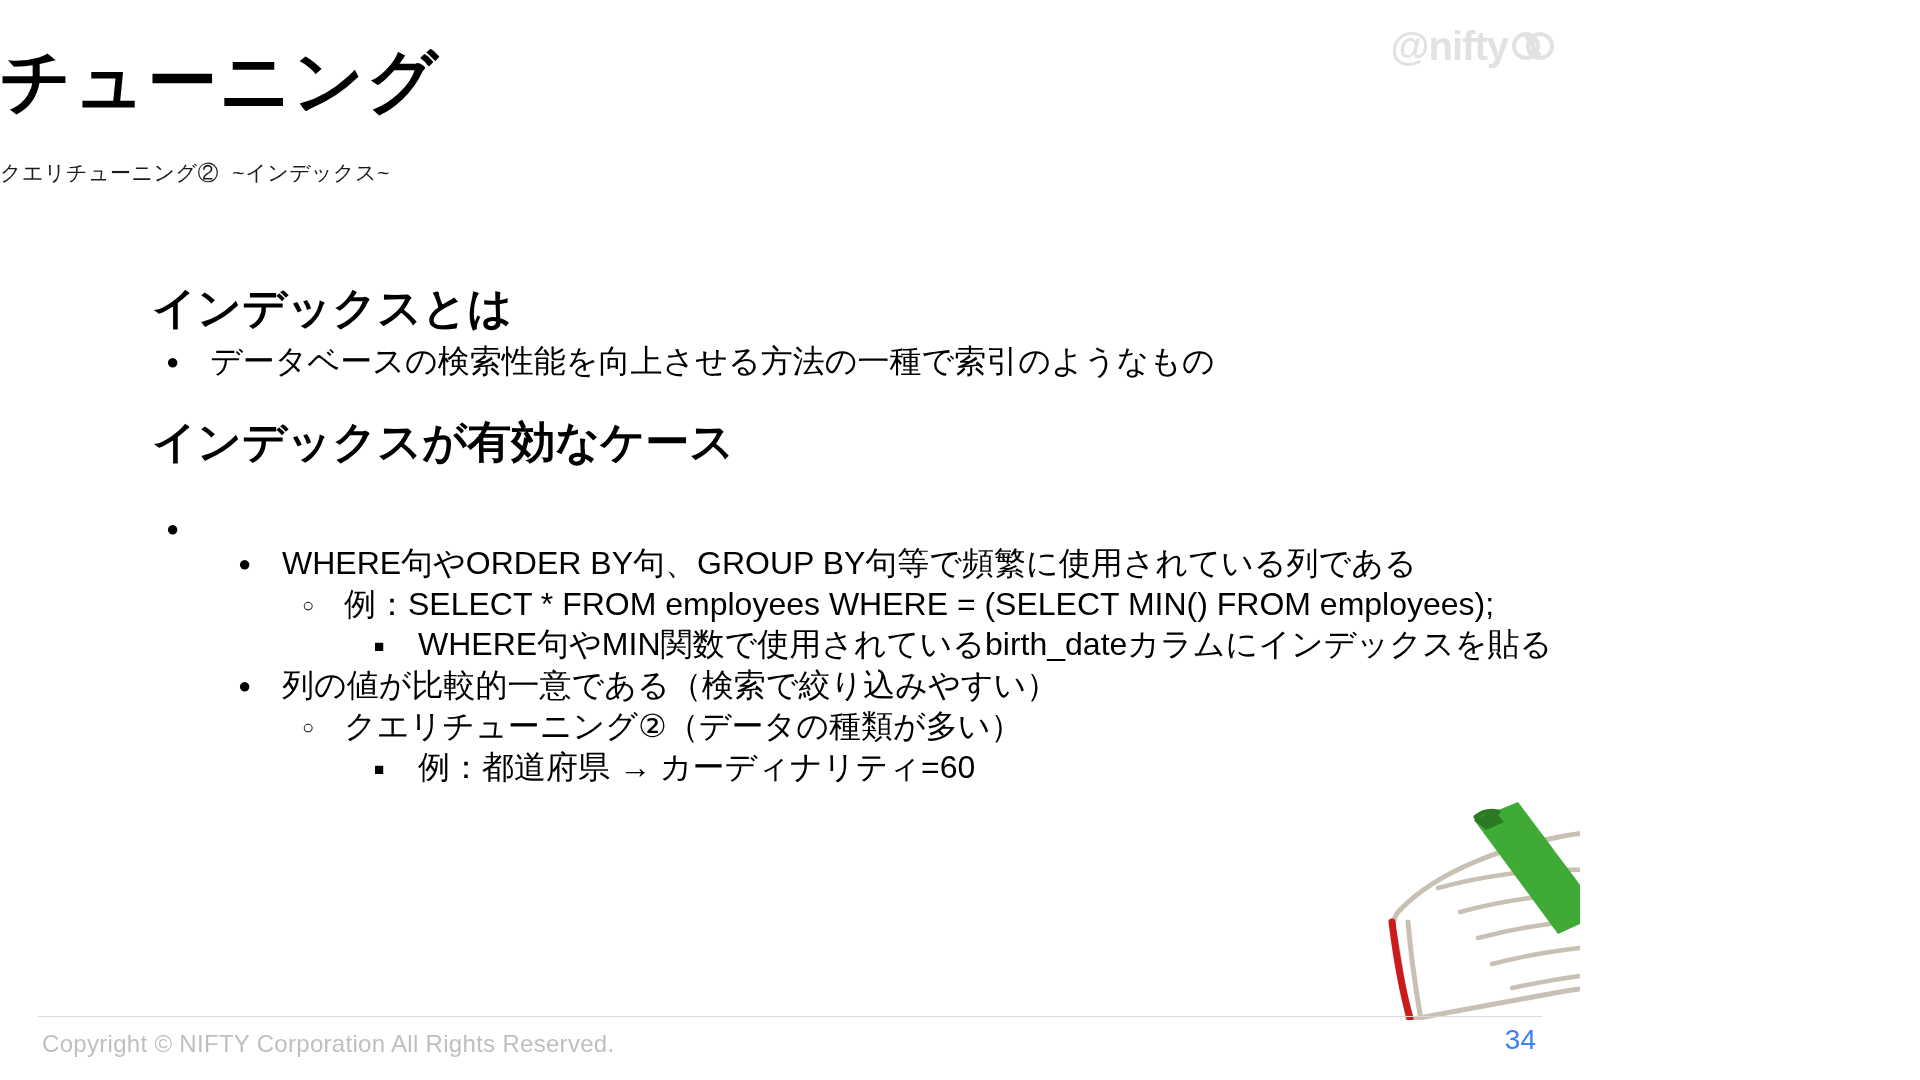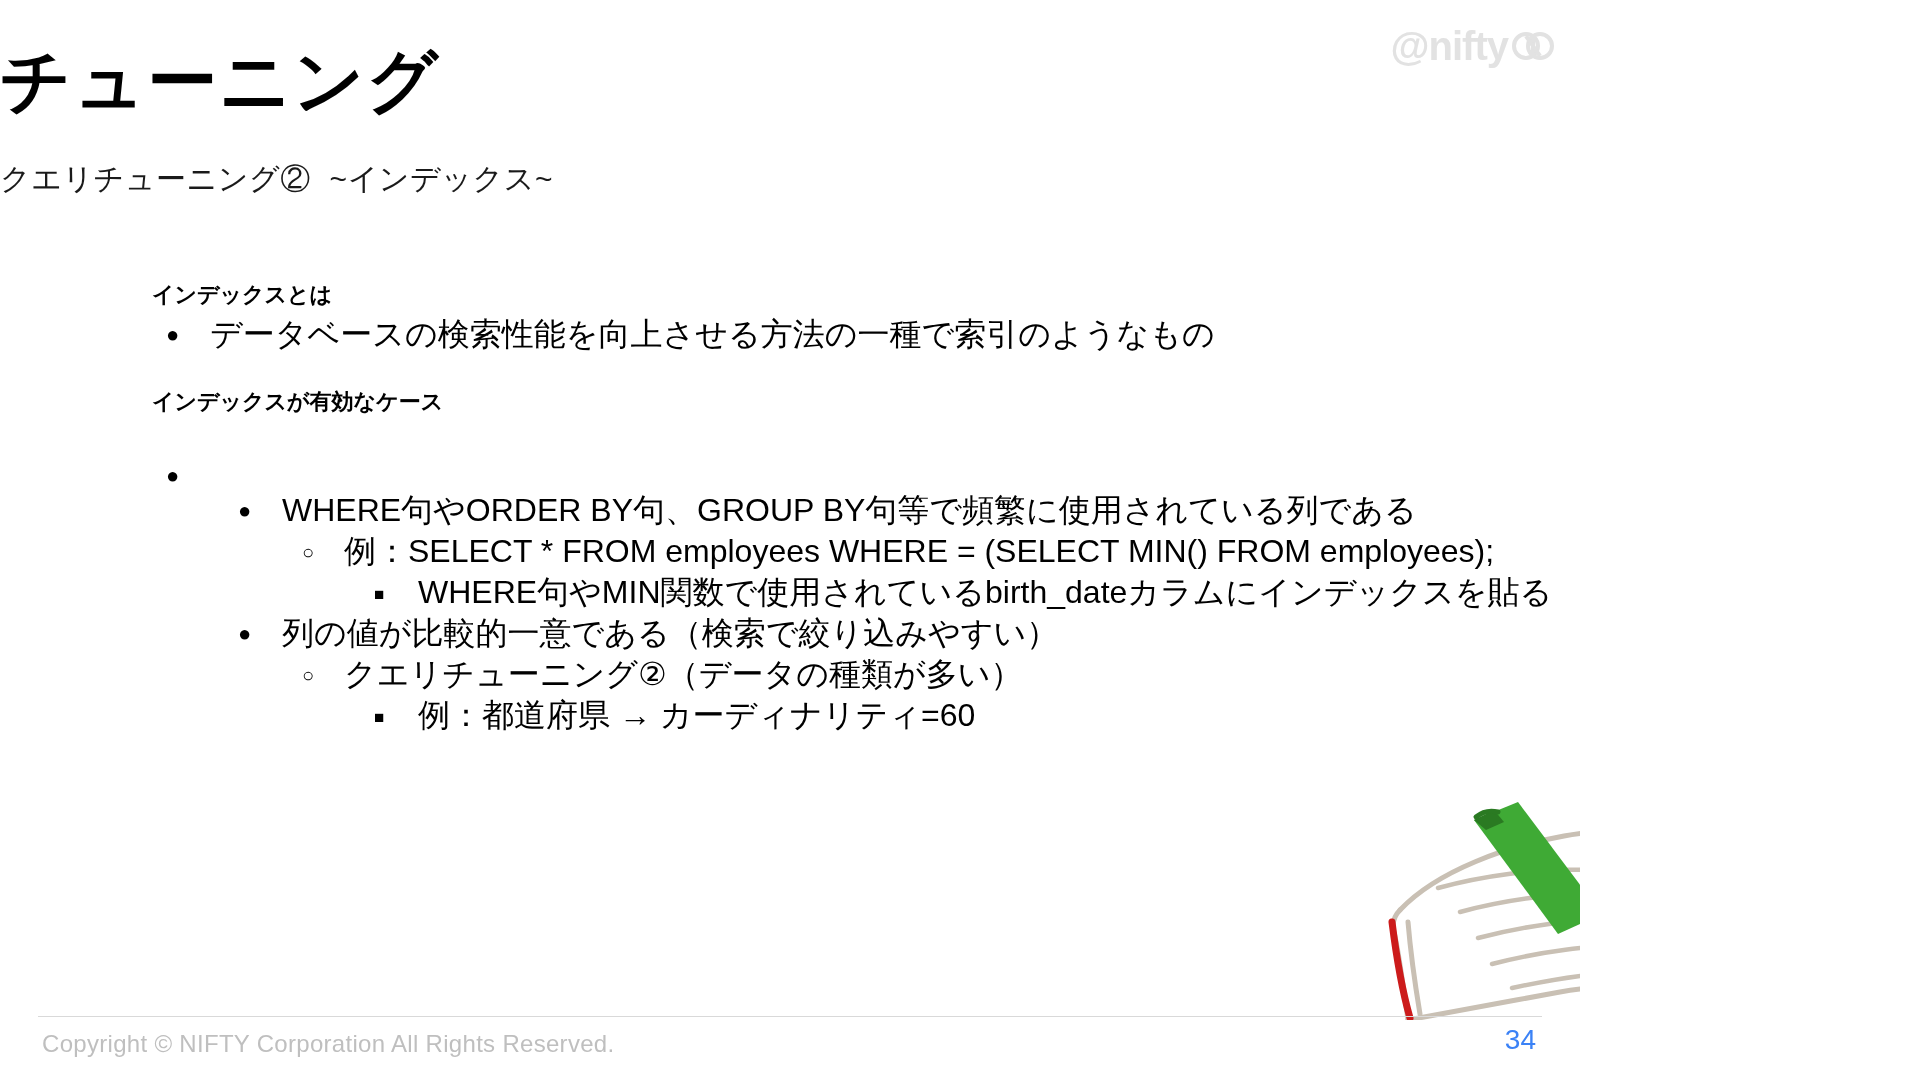--- a/index.html
+++ b/index.html
@@ -53,36 +53,36 @@
   }
   #slide-title {
     font-size: 70px;
     font-weight: bold;
     letter-spacing: 2px;
     line-height: 1.1;
     margin: 0;
     color: #000;
   }
   #slide-subtitle {
-    font-size: 30px;
+    font-size: 21px;
     font-weight: normal;
     margin: 34px 0 0 0;
     color: #1a1a1a;
     letter-spacing: 0.5px;
   }
 
   
   #content {
     position: absolute;
     top: 282px;
     left: 152px;
     width: 1700px;
   }
   .section-heading {
-    font-size: 22px;
+    font-size: 44px;
     font-weight: bold;
     line-height: 1.2;
     margin: 0;
     color: #000;
   }
   .bullet-line {
     display: flex;
     align-items: baseline;
     font-size: 32px;
     line-height: 1.28;

